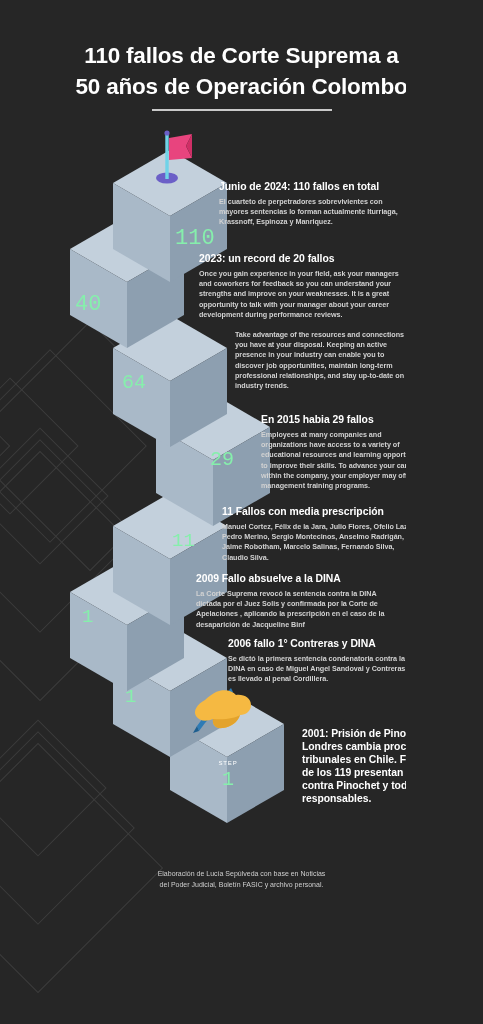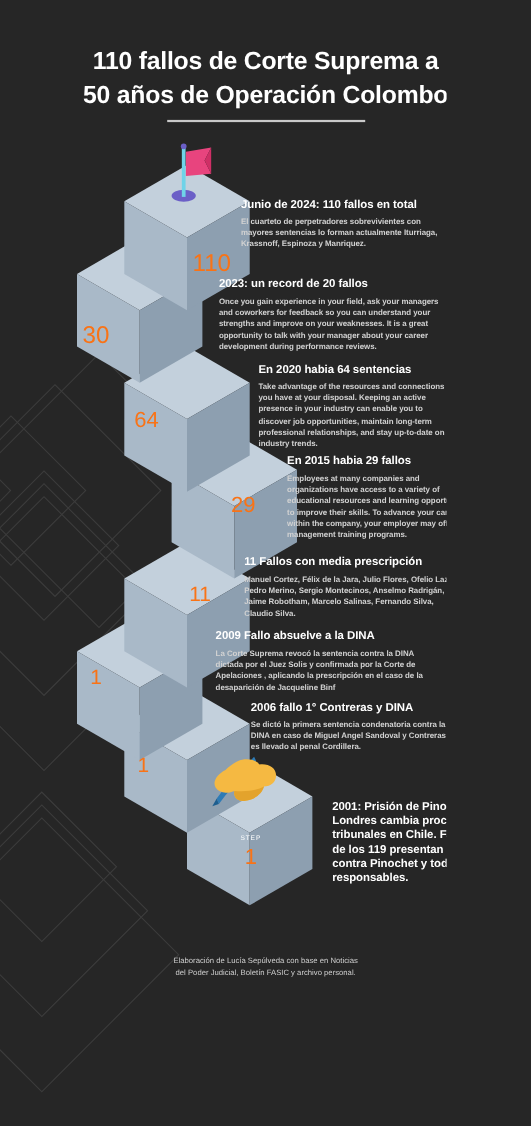--- a/index.html
+++ b/index.html
@@ -41,22 +41,22 @@
     margin:0 0 4px 0;letter-spacing:-0.05px;
   }
   .tblock .p{
     color:#d2d2d2;font-size:7.2px;line-height:10.2px;margin:0;
     letter-spacing:-0.03px;
     font-weight:bold;
   }
 
   
   .cubenum{
-    position:absolute;color:#f97316;font-weight:400;
-    text-align:center;pointer-events:none;white-space:nowrap;
+    position:absolute;color:#86efac;font-weight:400;
+    text-align:center;pointer-events:none;white-space:nowrap;font-family:Liberation Mono, monospace;
   }
   .steplabel{
     position:absolute;color:#ffffff;text-align:center;
     font-size:6px;letter-spacing:0.8px;pointer-events:none;
   }
 
   
   .footer{
     position:absolute;left:0;top:869px;width:483px;text-align:center;
     color:#cfcfcf;font-size:7px;line-height:10.5px;
@@ -155,41 +155,40 @@
       <path d="M205,700 C197,704 193,711 196,716 C199,721 206,722 213,719
                C212,725 216,729 223,728 C231,727 238,722 240,715
                C246,715 251,711 251,705 C251,698 244,694 236,695
                C232,690 223,689 216,692 C212,694 208,697 205,700 Z" fill="#f5b942"></path>
       <path d="M213,719 C212,725 216,729 223,728 C231,727 238,722 240,715
                C235,718 226,720 213,719 Z" fill="#e3a32c"></path>
     </g>
   </svg>
 
   <div class="cubenum" style="left:175px;top:226px;width:50px;font-size:22px;text-align:left;">110</div>
-  <div class="cubenum" style="left:75px;top:292px;width:50px;font-size:22px;text-align:left;">30</div>
+  <div class="cubenum" style="left:75px;top:292px;width:50px;font-size:22px;text-align:left;">40</div>
   <div class="cubenum" style="left:122px;top:371px;width:50px;font-size:20px;text-align:left;">64</div>
   <div class="cubenum" style="left:210px;top:448px;width:50px;font-size:20px;text-align:left;">29</div>
   <div class="cubenum" style="left:172px;top:530px;width:50px;font-size:19px;text-align:left;">11</div>
   <div class="cubenum" style="left:82px;top:606px;width:40px;font-size:19px;text-align:left;">1</div>
   <div class="cubenum" style="left:125px;top:686px;width:40px;font-size:19px;text-align:left;">1</div>
   <div class="steplabel" style="left:208px;top:760px;width:40px;">STEP</div>
   <div class="cubenum" style="left:208px;top:768px;width:40px;font-size:20px;text-align:center;">1</div>
 
   <div class="tblock" style="left:219px;top:180px;width:190px;">
     <p class="h">Junio de 2024: 110 fallos en total</p>
     <p class="p">El cuarteto de perpetradores sobrevivientes con mayores sentencias  lo forman actualmente Iturriaga, Krassnoff, Espinoza y Manriquez.</p>
   </div>
 
   <div class="tblock" style="left:199px;top:252px;width:212px;">
     <p class="h">2023:  un record de 20 fallos</p>
     <p class="p">Once you gain experience in your field, ask your managers and coworkers for feedback so you can understand your strengths and improve on your weaknesses. It is a great opportunity to talk with your manager about your career development during performance reviews.</p>
   </div>
 
   <div class="tblock" style="left:235px;top:330px;width:180px;">
-    <p class="h">En 2020 habia 64 sentencias</p>
     <p class="p">Take advantage of the resources and connections you have at your disposal. Keeping an active presence in your industry can enable you to discover job opportunities, maintain long-term professional relationships, and stay up-to-date on industry trends.</p>
   </div>
 
   <div class="tblock" style="left:261px;top:413px;width:168px;">
     <p class="h">En 2015 habia 29 fallos</p>
     <p class="p">Employees at many companies and organizations have access to a variety of educational resources and learning opportunities to improve their skills. To advance your career within the company, your employer may offer management training programs.</p>
   </div>
 
   <div class="tblock" style="left:222px;top:505px;width:196px;">
     <p class="h">11 Fallos con media prescripción</p>

